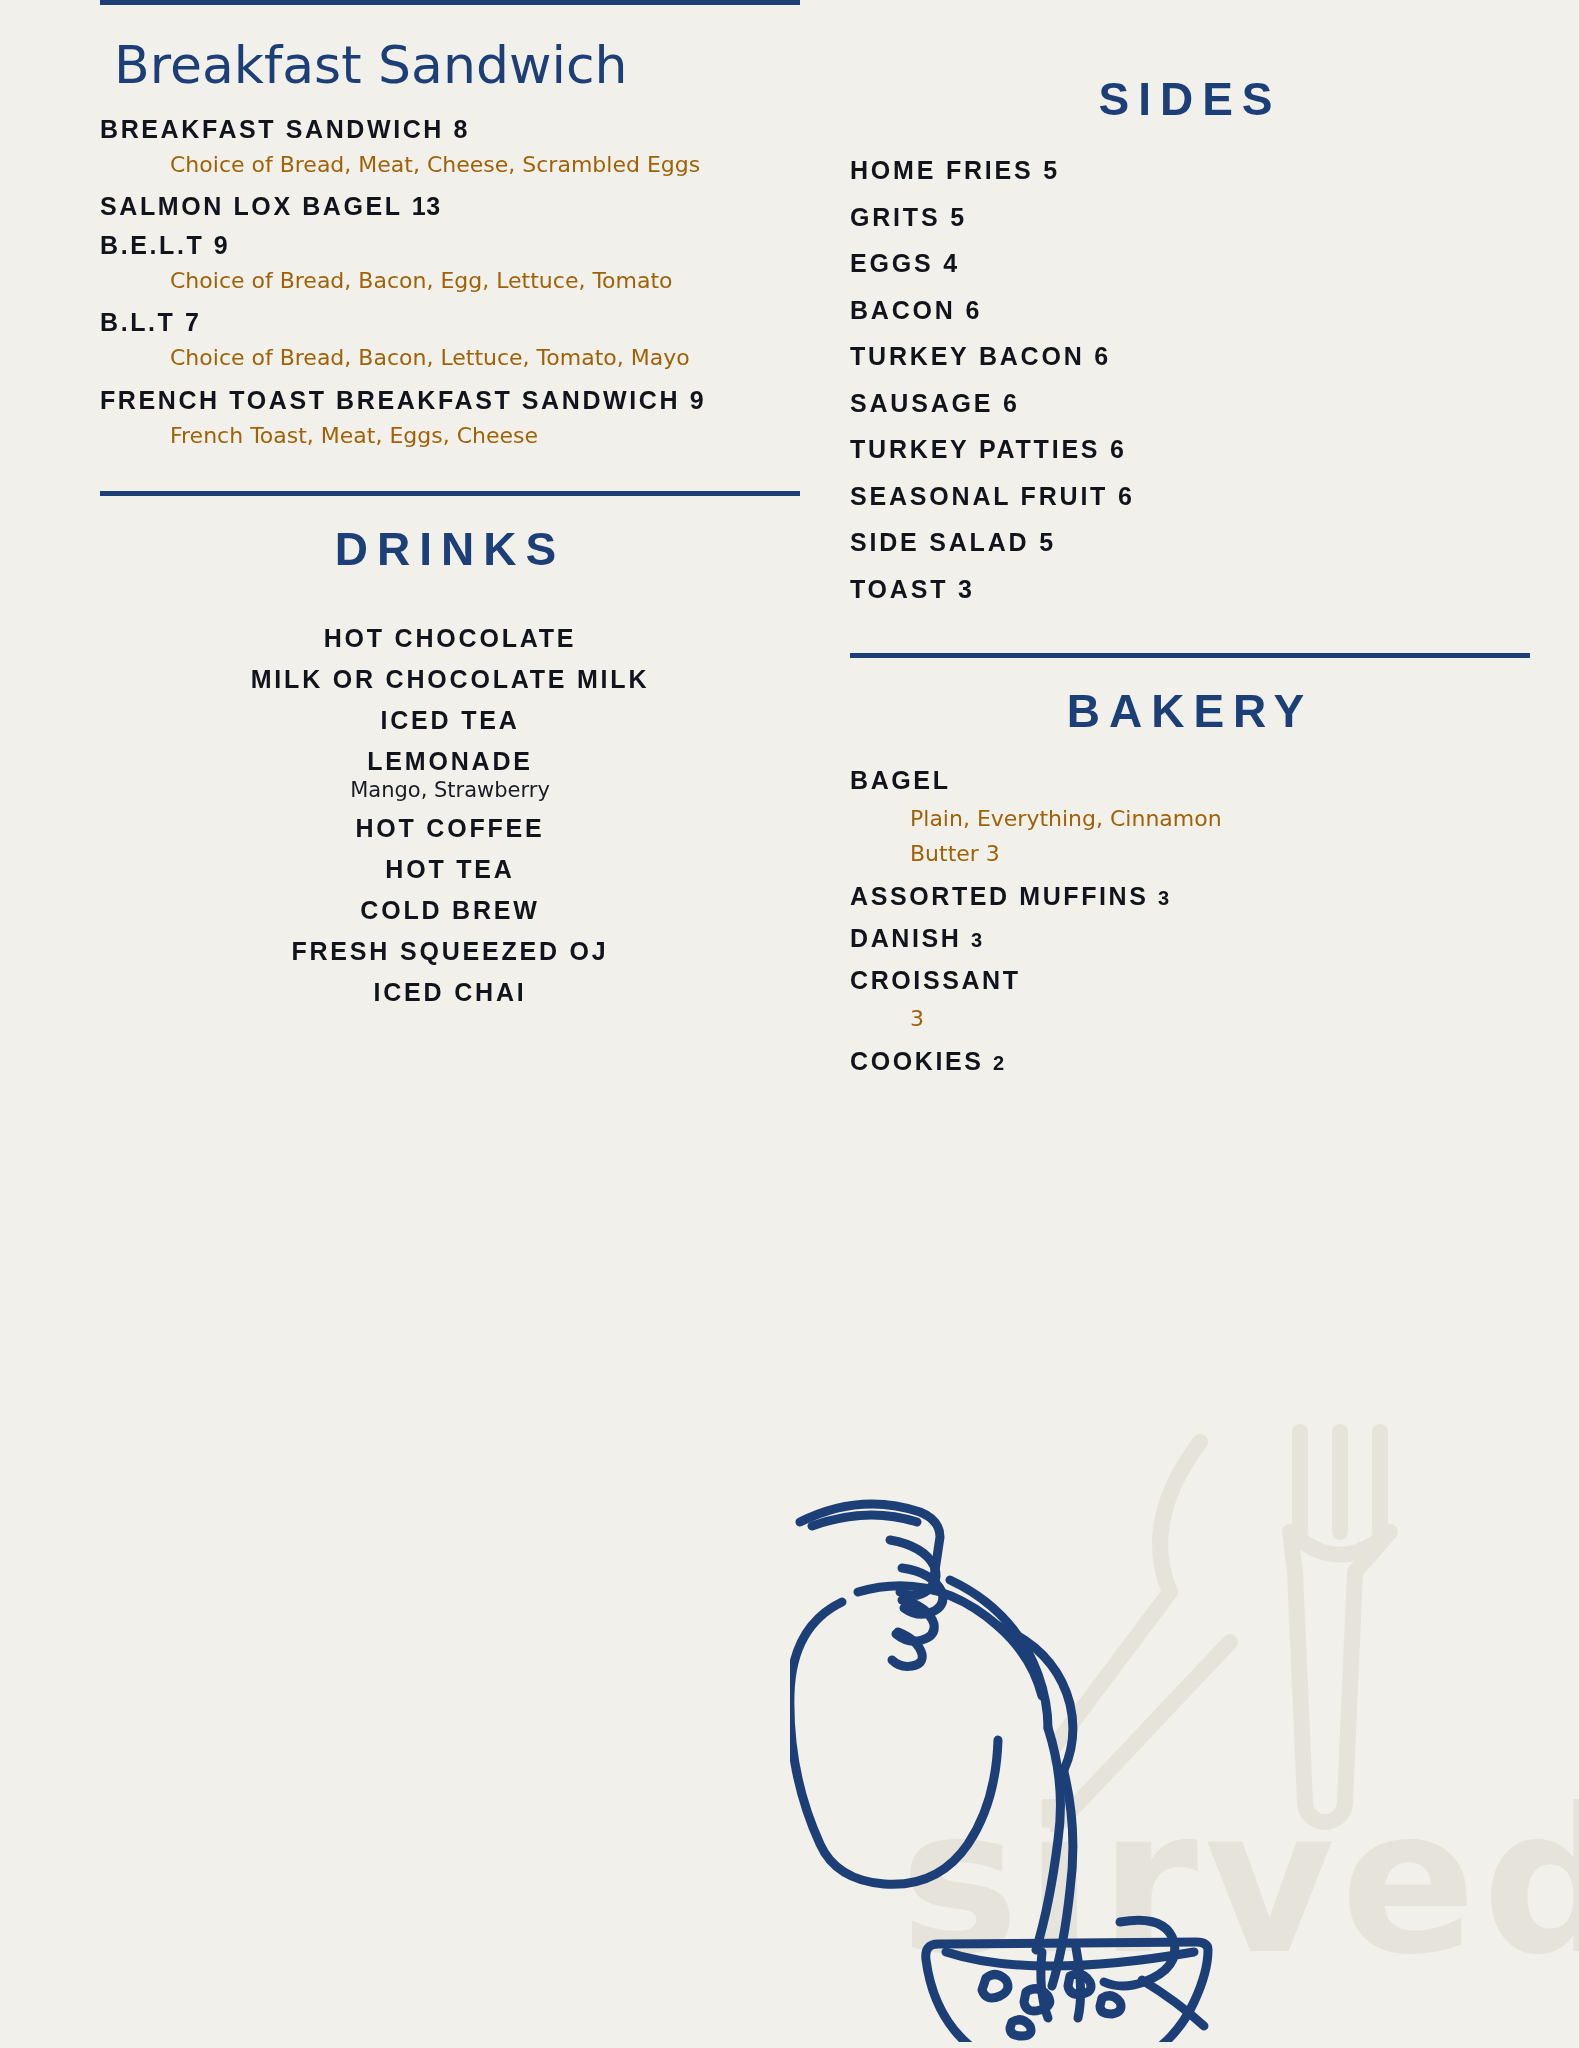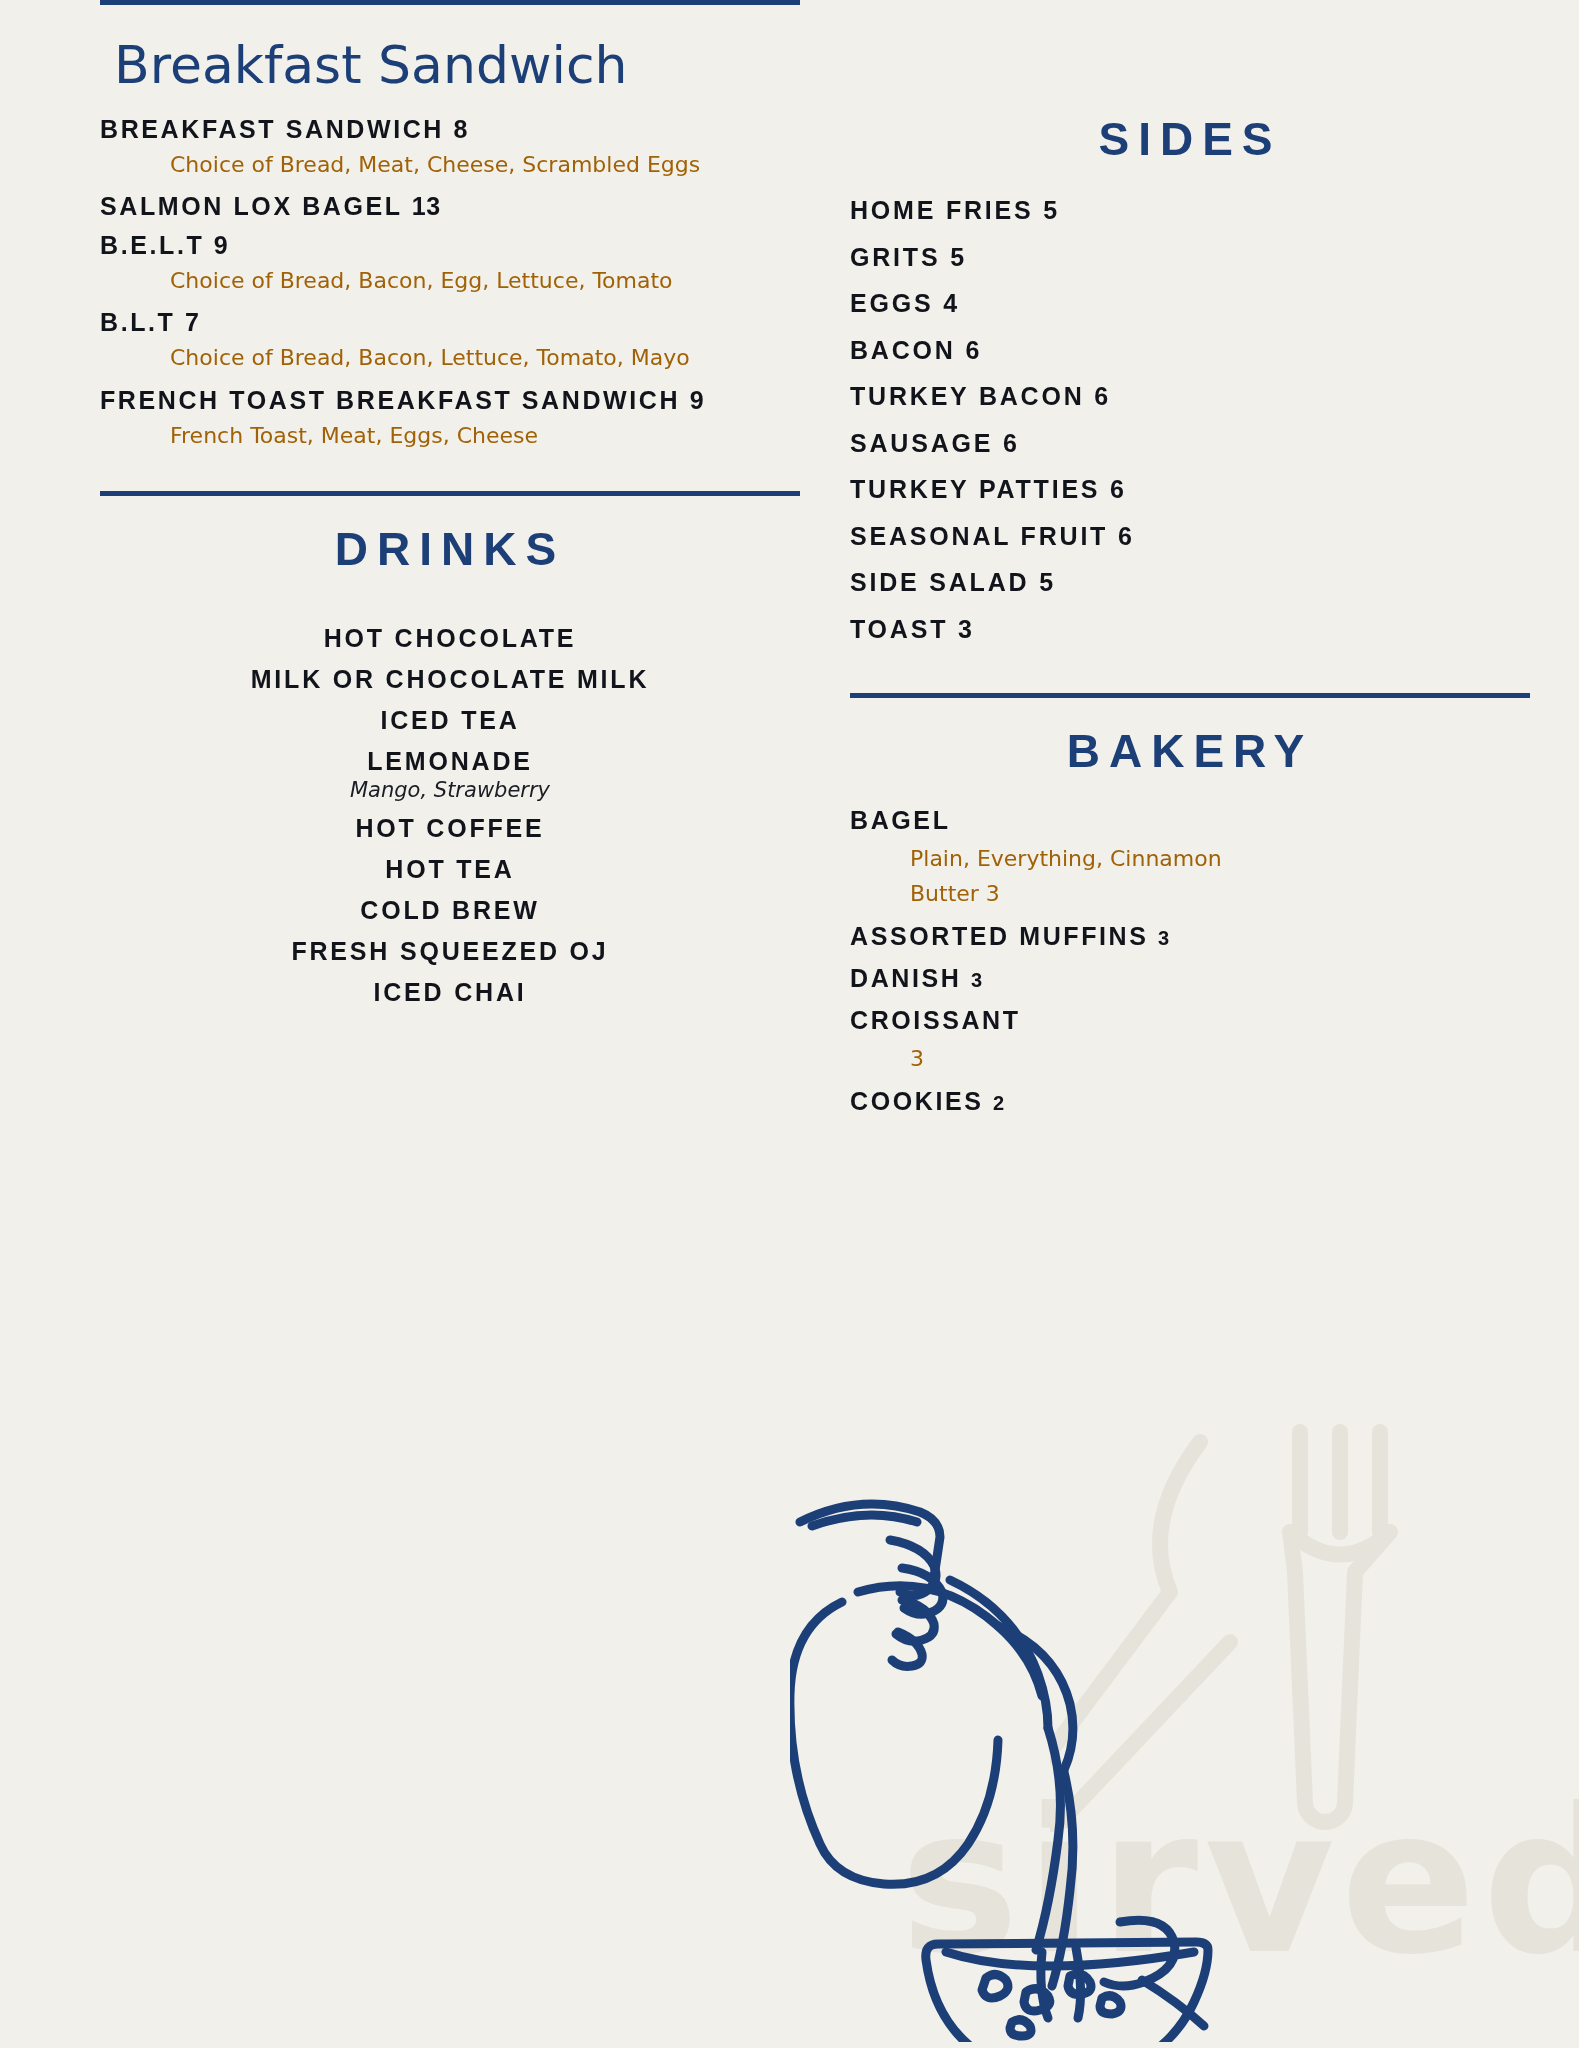--- a/index.html
+++ b/index.html
@@ -35,21 +35,21 @@
   }
 
   .col-left {
     width: 700px;
     margin-left: 100px;
     box-sizing: border-box;
   }
   .col-right {
     width: 680px;
     margin-left: 50px;
-    padding-top: 112px;
+    padding-top: 72px;
     box-sizing: border-box;
   }
 
   .rule {
     height: 5px;
     background: #1d3f78;
     width: 100%;
   }
 
   .section-title-script {
@@ -117,21 +117,20 @@
     letter-spacing: 2.8px;
     color: #12141c;
   }
   .drinks-list .drink-desc {
     font-size: 21px;
     font-weight: 400;
     letter-spacing: 0px;
     color: #1b1d26;
     margin-top: 2px;
     font-family: "DejaVu Sans", sans-serif;
-    font-style: italic;
   }
 
   
   .bakery-list {
     margin-top: 16px;
   }
   .bakery-list .item-name {
     font-size: 25px;
     letter-spacing: 2.6px;
     line-height: 1.6;

